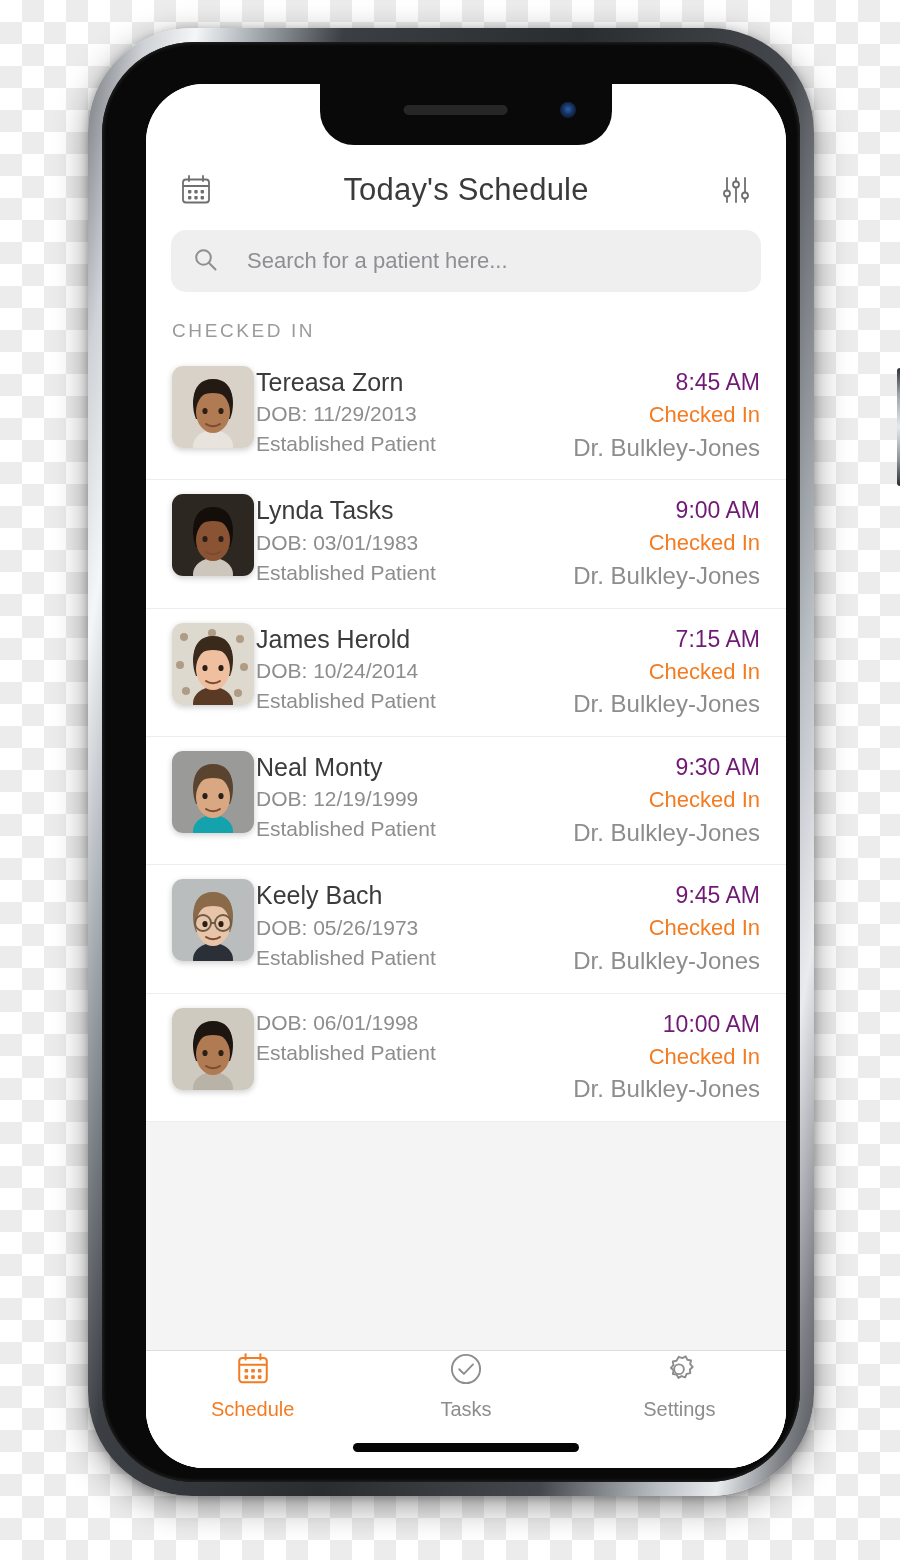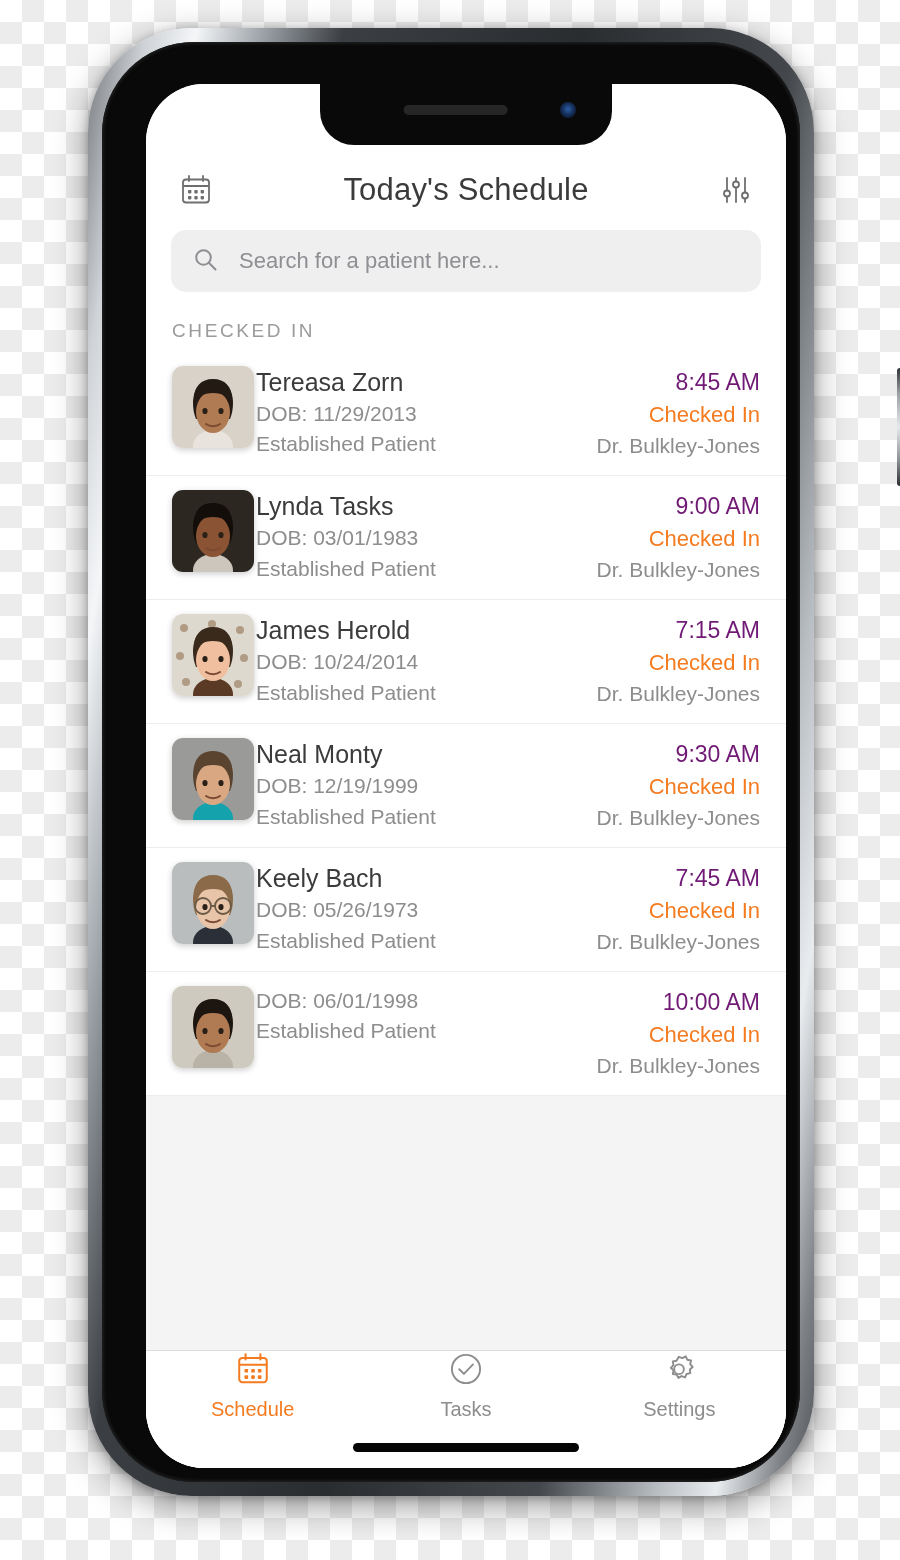--- a/index.html
+++ b/index.html
@@ -148,21 +148,21 @@
     font-weight: normal;
     letter-spacing: .2px;
   }
   .hdr-icon { width: 44px; height: 44px; display: flex; align-items: center; justify-content: center; cursor: pointer; }
 
   
   #search-wrap { padding: 12px 25px 0 25px; }
   #search-bar {
     display: flex;
     align-items: center;
-    gap: 21px;
+    gap: 29px;
     height: 62px;
     background: #efeff0;
     border-radius: 15px;
     padding: 0 22px;
   }
   #search-input {
     border: none;
     outline: none;
     background: transparent;
     font-family: "Liberation Sans", sans-serif;
@@ -220,21 +220,21 @@
     line-height: 1.44;
     white-space: nowrap;
   }
   .p-status {
     font-size: 22px;
     color: #f47b20;
     line-height: 1.44;
     white-space: nowrap;
   }
   .p-doctor {
-    font-size: 21px;
+    font-size: 24px;
     color: #8d8d8d;
     line-height: 1.44;
     white-space: nowrap;
   }
 
   #list-filler { background: #f4f4f4; flex: 1 1 auto; }
 
   
   #app-content {
     position: absolute;
@@ -506,21 +506,21 @@
                         <line x1="39" y1="44" x2="43" y2="44"></line>
                       </g>
   </svg>
                   </div>
     <div class="row-main">
       <div class="p-name">Keely Bach</div>
       <div class="p-dob">DOB: 05/26/1973</div>
       <div class="p-type">Established Patient</div>
     </div>
     <div class="row-side">
-      <div class="p-time">7:45 AM</div>
+      <div class="p-time">9:45 AM</div>
       <div class="p-status">Checked In</div>
       <div class="p-doctor">Dr. Bulkley-Jones</div>
     </div>
                 </div>
                 <div class="patient-row">
     <div class="avatar">
                     <svg viewBox="0 0 82 82" preserveAspectRatio="xMidYMid slice">
     <rect width="82" height="82" fill="#cfcabf"></rect>
 
     <path d="M41 78c-17 0-27 6-30 14h60c-3-8-13-14-30-14z" fill="#b9b2a6"></path>

